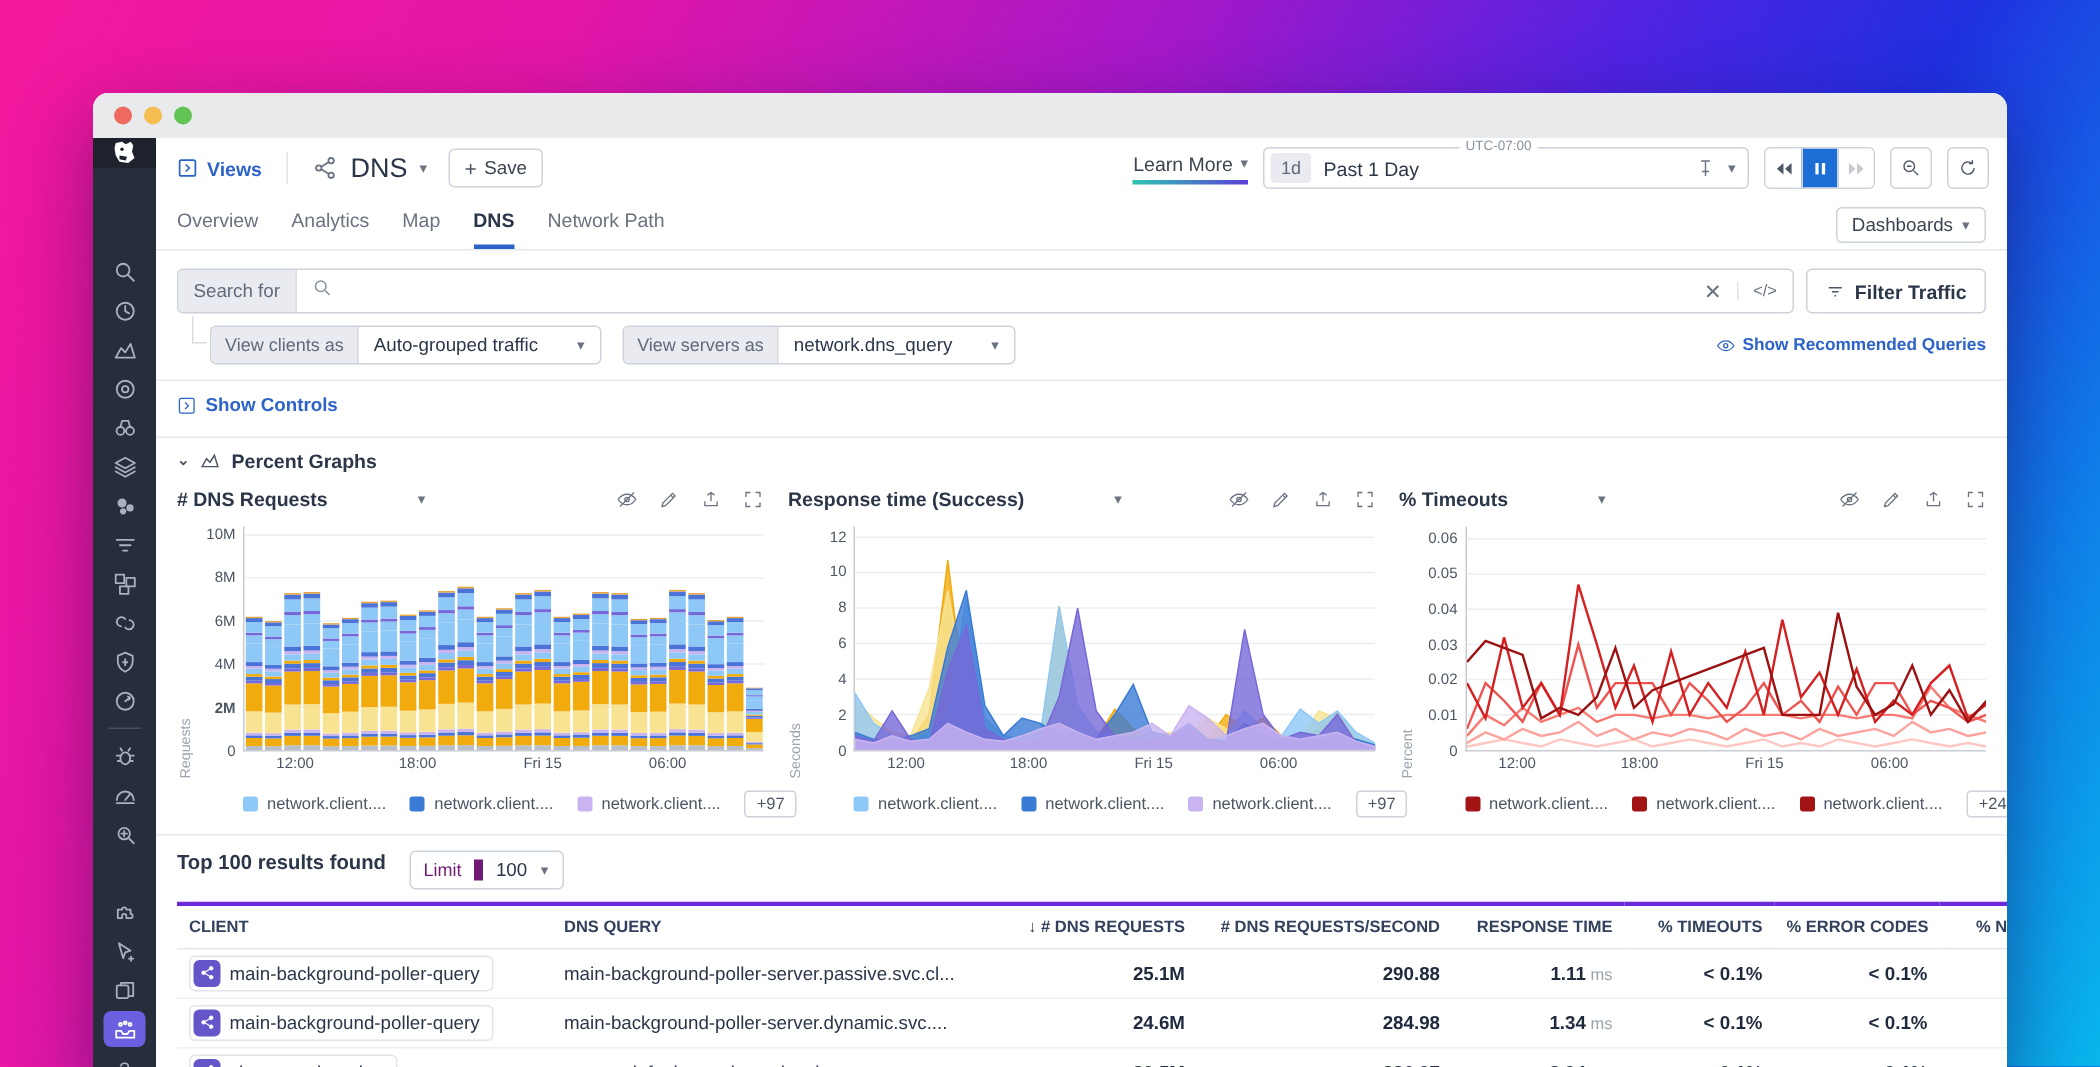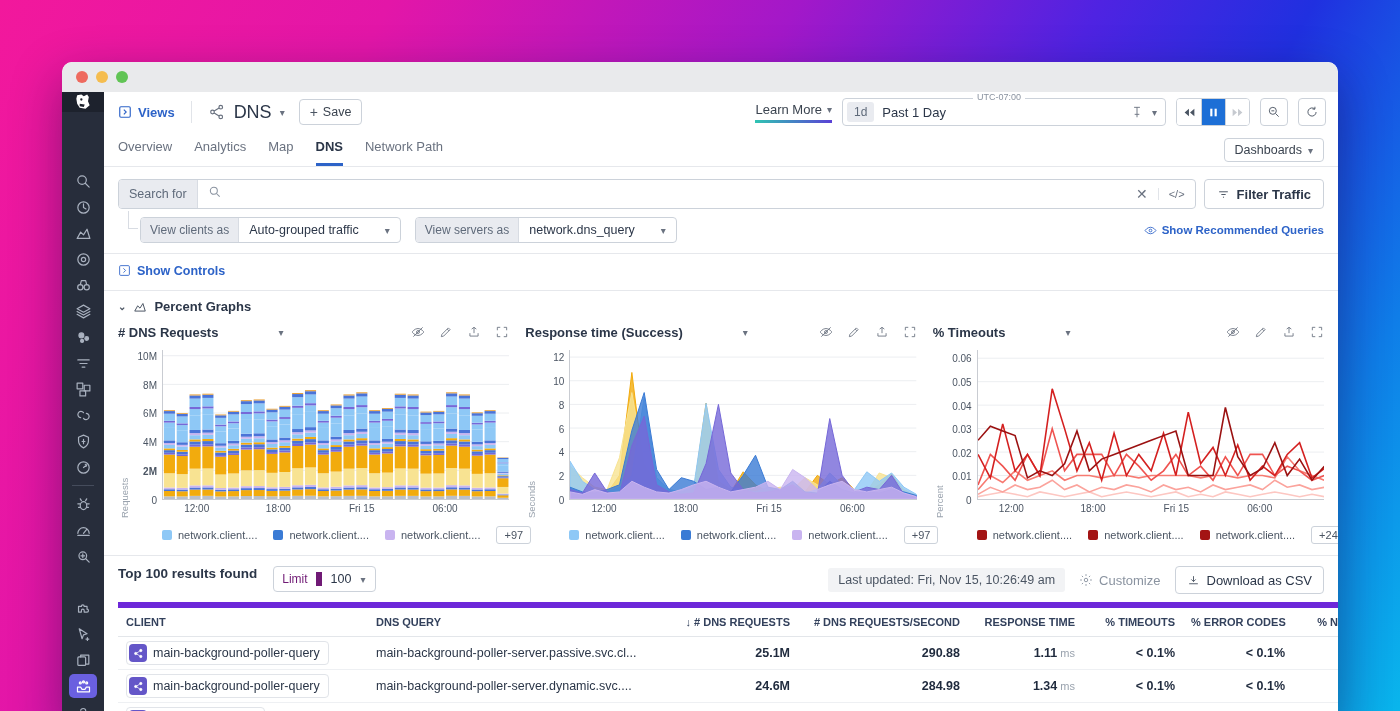--- a/index.html
+++ b/index.html
@@ -128,21 +128,21 @@
   .updated-pill { background:#f2f3f5; border-radius:3px; font-size:12.5px; color:#4b5563; padding:5px 10px; }
   .customize { display:flex; align-items:center; gap:6px; color:#8a93a0; font-size:13px; cursor:pointer; }
   .customize svg { width:14px; height:14px; stroke:#8a93a0; fill:none; stroke-width:1.6; }
   .csv-btn { border:1px solid #ccd2da; border-radius:4px; background:#fff; height:28px; padding:0 11px;
     font-size:13px; color:#2b3648; display:flex; align-items:center; gap:7px; cursor:pointer; }
   .csv-btn svg { width:13px; height:13px; stroke:#4b5563; fill:none; stroke-width:1.7; }
 
   .table-wrap { flex:1; min-height:0; overflow:hidden; padding:0 14px; }
   table { width:1280px; border-collapse:collapse; table-layout:fixed; }
   thead th { font-size:11px; font-weight:700; color:#33415c; text-align:left; padding:8px 8px;
-    border-top:6px solid #6d28d9; border-bottom:1px solid #e3e6ea; white-space:nowrap; overflow:hidden; }
+    border-top:3px solid #6d28d9; border-bottom:1px solid #e3e6ea; white-space:nowrap; overflow:hidden; }
   thead th.num, td.num { text-align:right; }
   tbody td { font-size:12.5px; color:#2b3648; padding:4px 8px; border-bottom:1px solid #eef0f3;
     white-space:nowrap; overflow:hidden; }
   td.num { font-weight:700; color:#1f2a3d; }
   .unit { color:#9aa3ae; font-weight:400; font-size:11px; }
   .client-chip { display:inline-flex; align-items:center; gap:6px; border:1px solid #e1e4e9; border-radius:4px;
     padding:2px 8px 2px 2px; cursor:pointer; }
   .client-ico { width:18px; height:18px; border-radius:4px; background:#6456c8; display:flex; align-items:center; justify-content:center; }
   .client-ico svg { width:11px; height:11px; stroke:#fff; fill:#fff; stroke-width:1.4; }
   .sort-arrow { color:#33415c; font-size:11px; margin-right:3px; }
@@ -1153,36 +1153,20 @@
 
       <div class="results-bar">
         <span class="results-title">Top 100 results found</span>
         <div class="limit">
           <span class="limit-label">Limit</span>
           <span class="limit-value">
             <span>100</span>
               <span class="chev">▾</span>
           </span>
         </div>
-        <div class="results-right">
-          <span class="updated-pill">Last updated: Fri, Nov 15, 10:26:49 am</span>
-          <span class="customize">
-            <svg viewBox="0 0 24 24">
-                <circle cx="12" cy="12" r="3"></circle>
-                <path d="M12 2v3M12 19v3M2 12h3M19 12h3M4.9 4.9l2.1 2.1M17 17l2.1 2.1M19.1 4.9L17 7M7 17l-2.1 2.1"></path>
-              </svg>
-            <span>Customize</span>
-          </span>
-          <div class="csv-btn">
-            <svg viewBox="0 0 24 24">
-                <path d="M12 4v10M8 10l4 4 4-4M4 18h16"></path>
-              </svg>
-            <span>Download as CSV</span>
-          </div>
-        </div>
       </div>
 
       <div class="table-wrap">
         <table>
           <thead>
               <tr id="thead-row">
                 <th style="width: 250px;">CLIENT</th>
                 <th style="width: 300px;">DNS QUERY</th>
                 <th class="num" style="width: 130px;"><span class="sort-arrow">↓</span># DNS REQUESTS</th>
                 <th class="num" style="width: 170px;"># DNS REQUESTS/SECOND</th>

